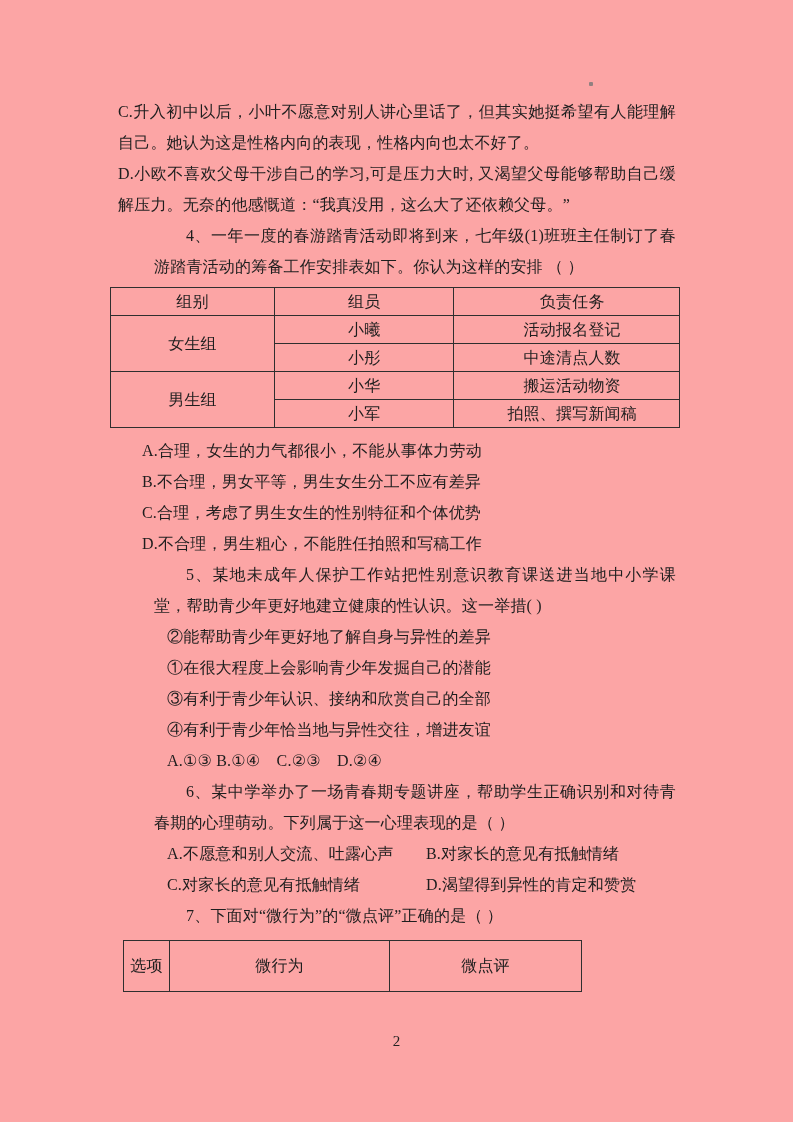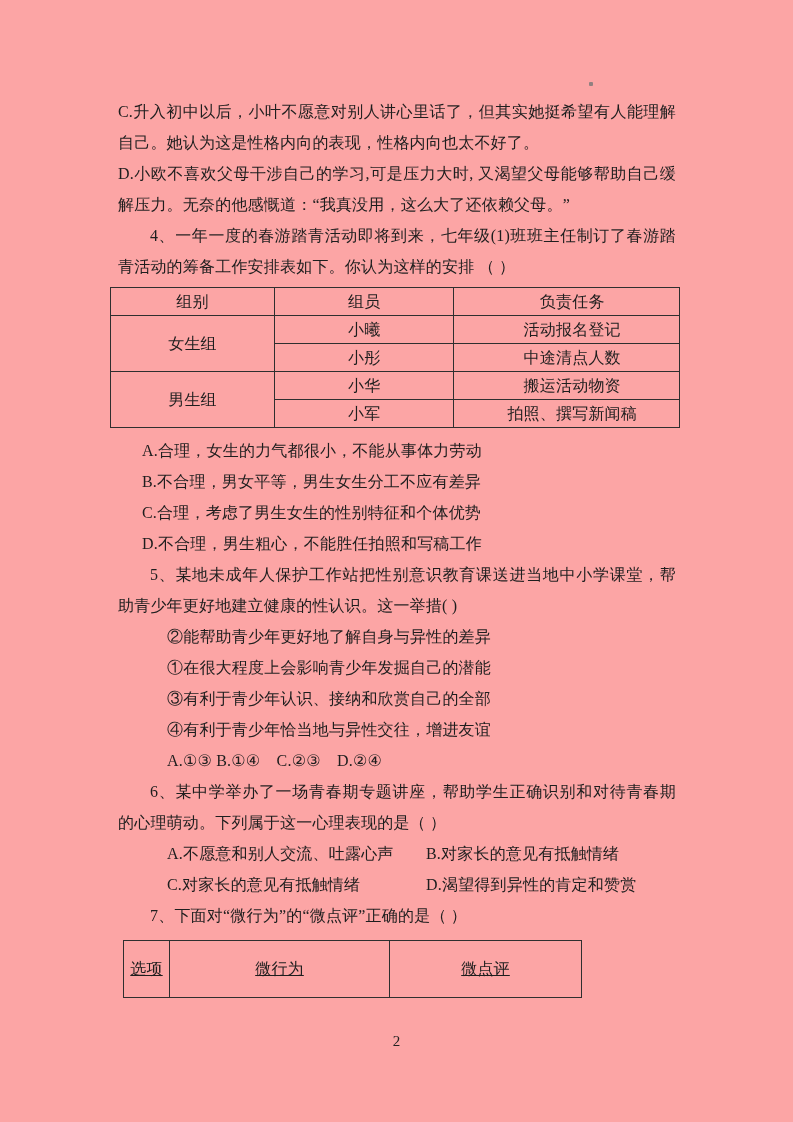--- a/index.html
+++ b/index.html
@@ -22,21 +22,21 @@
   }
   .content {
     position: absolute;
     left: 118px; top: 96px;
     width: 558px;
     font-size: 16px;
     line-height: 31px;
     letter-spacing: .2px;
   }
   .para { text-align: justify; }
-  .stem { text-indent: 2em; text-align: justify; }
+  .stem { text-indent: 2em; text-align: justify; margin-left: 36px; }
   .opts { margin-left: 24px; }
   .subopts { margin-left: 49px; }
   .opt-line { white-space: pre-wrap; }
 
   table { border-collapse: collapse; table-layout: fixed; }
   th, td {
     border: 1.5px solid #2f2f2f;
     text-align: center; vertical-align: middle;
     font-weight: normal;
     font-size: 16px;
@@ -54,21 +54,21 @@
   .q4opts { margin-top: 7px; }
 
   .grid2 { margin-left: 49px; }
   .grid2 .row { display: grid; grid-template-columns: 259px auto; }
 
   .t2 {
     width: 458px;
     margin-left: 5px;
     margin-top: 9px;
   }
-  .t2 th { height: 57px; line-height: 22px; text-decoration: underline; }
+  .t2 th { height: 51px; line-height: 22px; }
   .t2 .c1 { width: 46px; }
   .t2 .c2 { width: 220px; }
   .t2 .c3 { width: 192px; }
 
   .pagenum {
     position: absolute;
     top: 1033px; left: 0; right: 0;
     text-align: center;
     font-size: 15px;
     color: #222;

